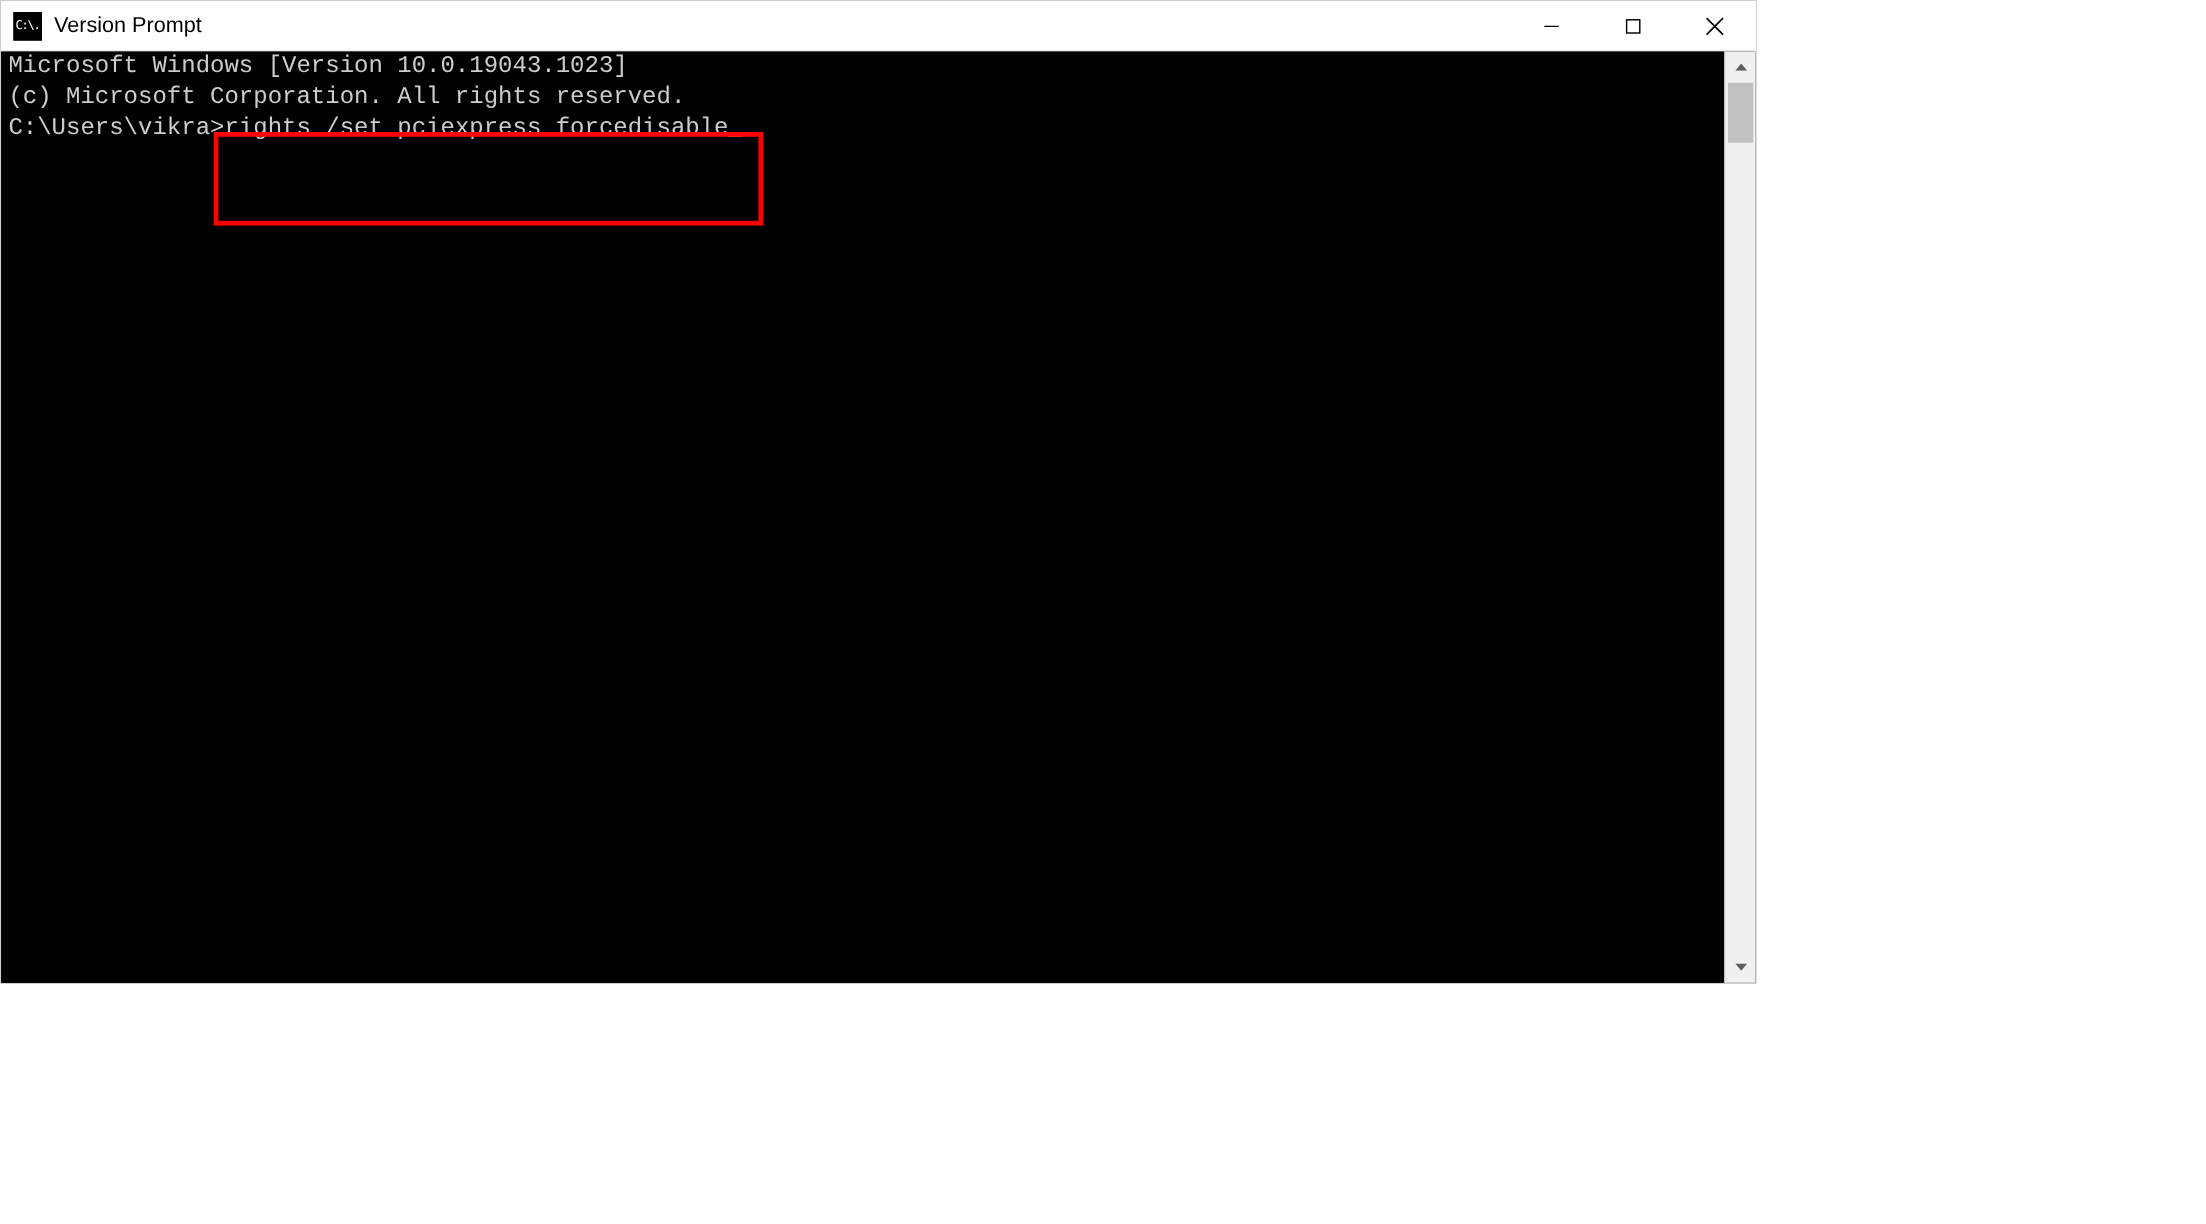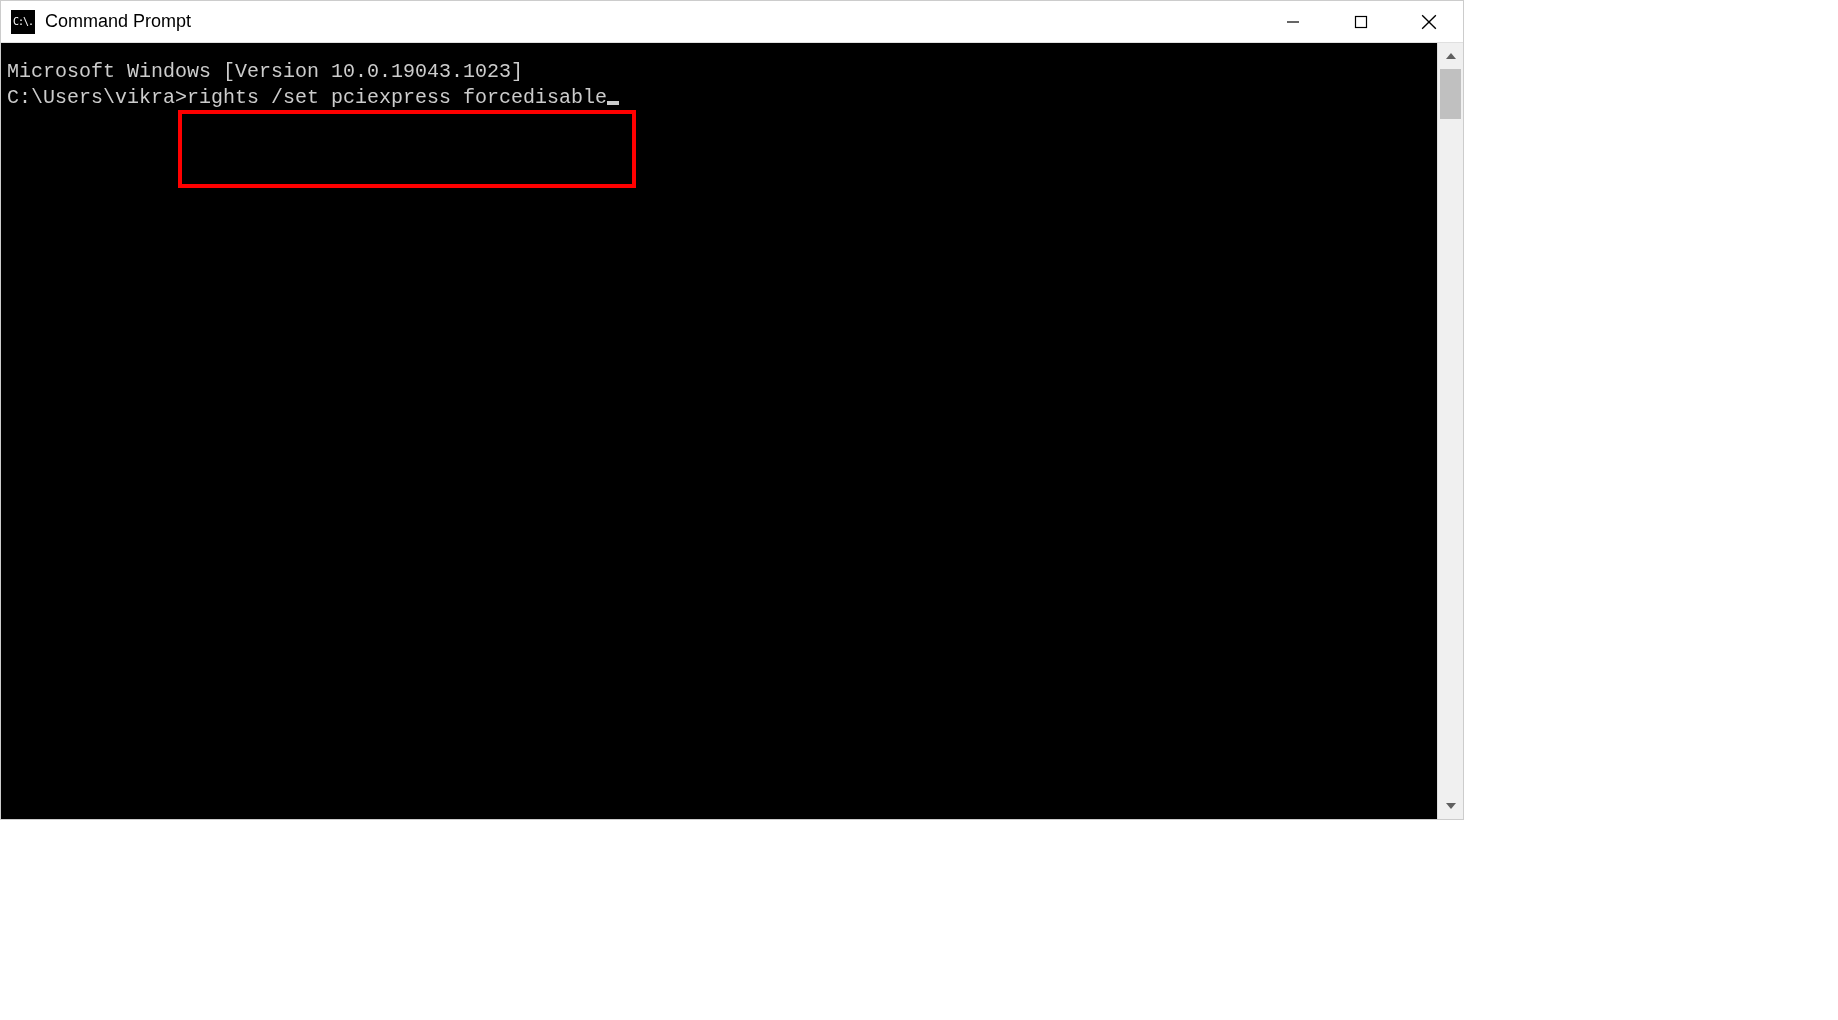--- a/index.html
+++ b/index.html
@@ -74,21 +74,21 @@
       display: flex;
       background: #000;
     }
     .terminal {
       flex: 1;
       background: #000;
       color: #cccccc;
       font-family: 'Consolas', 'Courier New', monospace;
       font-size: 20px;
       line-height: 1.3;
-      padding: 16px 6px;
+      padding: 0 6px;
       white-space: pre;
       position: relative;
       overflow: hidden;
     }
     .scrollbar {
       width: 26px;
       background: #f0f0f0;
       position: relative;
       display: flex;
       flex-direction: column;
@@ -139,42 +139,42 @@
     .terminal-line {
       display: block;
     }
   </style>
 </head>
 <body>
 
 <div class="window">
   <div class="titlebar">
     <div class="app-icon">C:\.</div>
-    <div class="title-text">Command Prompt</div>
+    <div class="title-text">Version Prompt</div>
     <div class="window-controls">
       <div class="win-btn">
         <svg width="14" height="14" viewBox="0 0 14 14">
             <line x1="1" y1="7" x2="13" y2="7"></line>
           </svg>
       </div>
       <div class="win-btn">
         <svg width="14" height="14" viewBox="0 0 14 14">
             <rect x="1.5" y="1.5" width="11" height="11"></rect>
           </svg>
       </div>
       <div class="win-btn">
         <svg width="16" height="16" viewBox="0 0 14 14">
             <line x1="1" y1="1" x2="13" y2="13"></line>
             <line x1="13" y1="1" x2="1" y2="13"></line>
           </svg>
       </div>
     </div>
   </div>
   <div class="content-area">
-    <div class="terminal"><span class="terminal-line">Microsoft Windows [Version 10.0.19043.1023]</span><span class="terminal-line"></span><span class="terminal-line"><span>C:\Users\vikra&gt;</span><span>rights /set pciexpress forcedisable</span><span class="cursor-block"></span></span></div>
+    <div class="terminal"><span class="terminal-line">Microsoft Windows [Version 10.0.19043.1023]</span><span class="terminal-line">(c) Microsoft Corporation. All rights reserved.</span><span class="terminal-line"></span><span class="terminal-line"><span>C:\Users\vikra&gt;</span><span>rights /set pciexpress forcedisable</span><span class="cursor-block"></span></span></div>
     <div class="scrollbar">
       <div class="scroll-arrow">
         <svg width="10" height="6" viewBox="0 0 10 6">
             <path d="M0 6 L5 0 L10 6 Z" fill="#606060" stroke="none"></path>
           </svg>
       </div>
       <div class="scroll-track">
         <div class="scroll-thumb"></div>
       </div>
       <div class="scroll-arrow">

